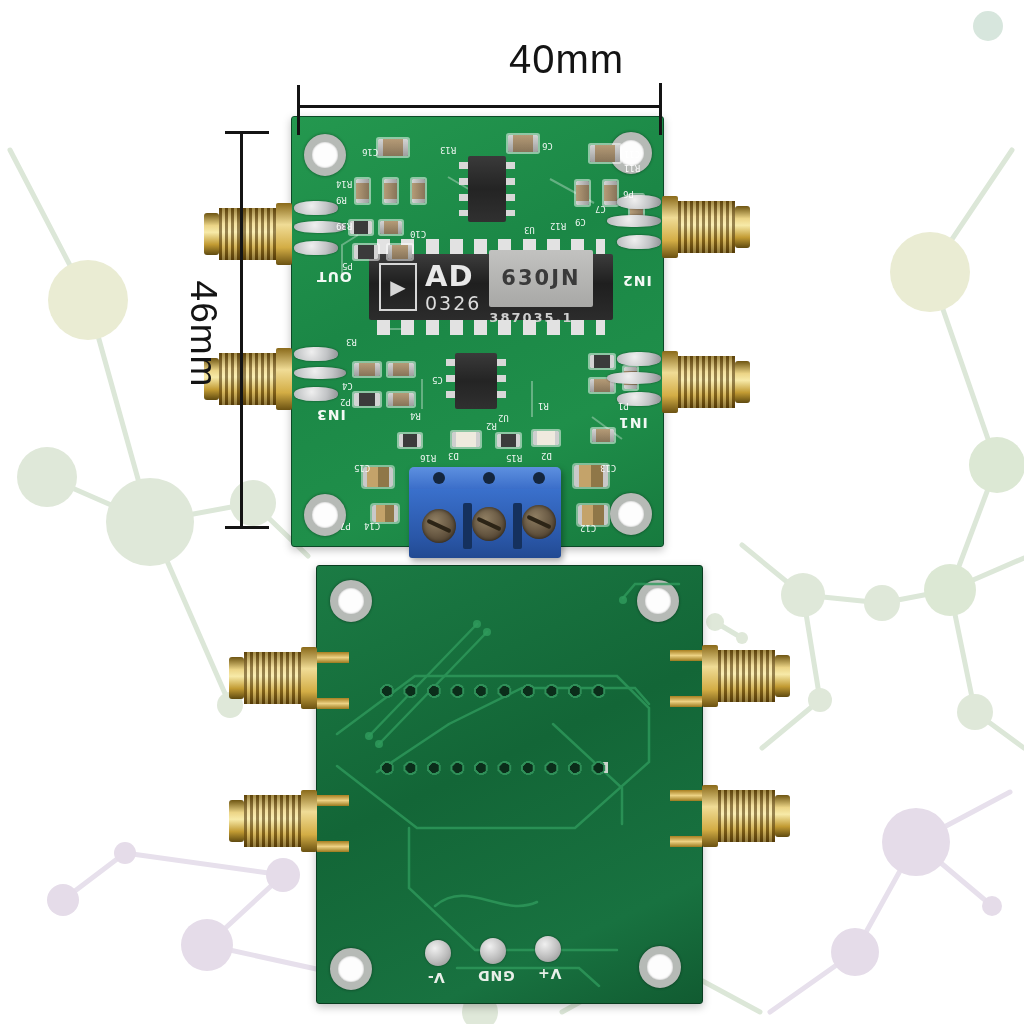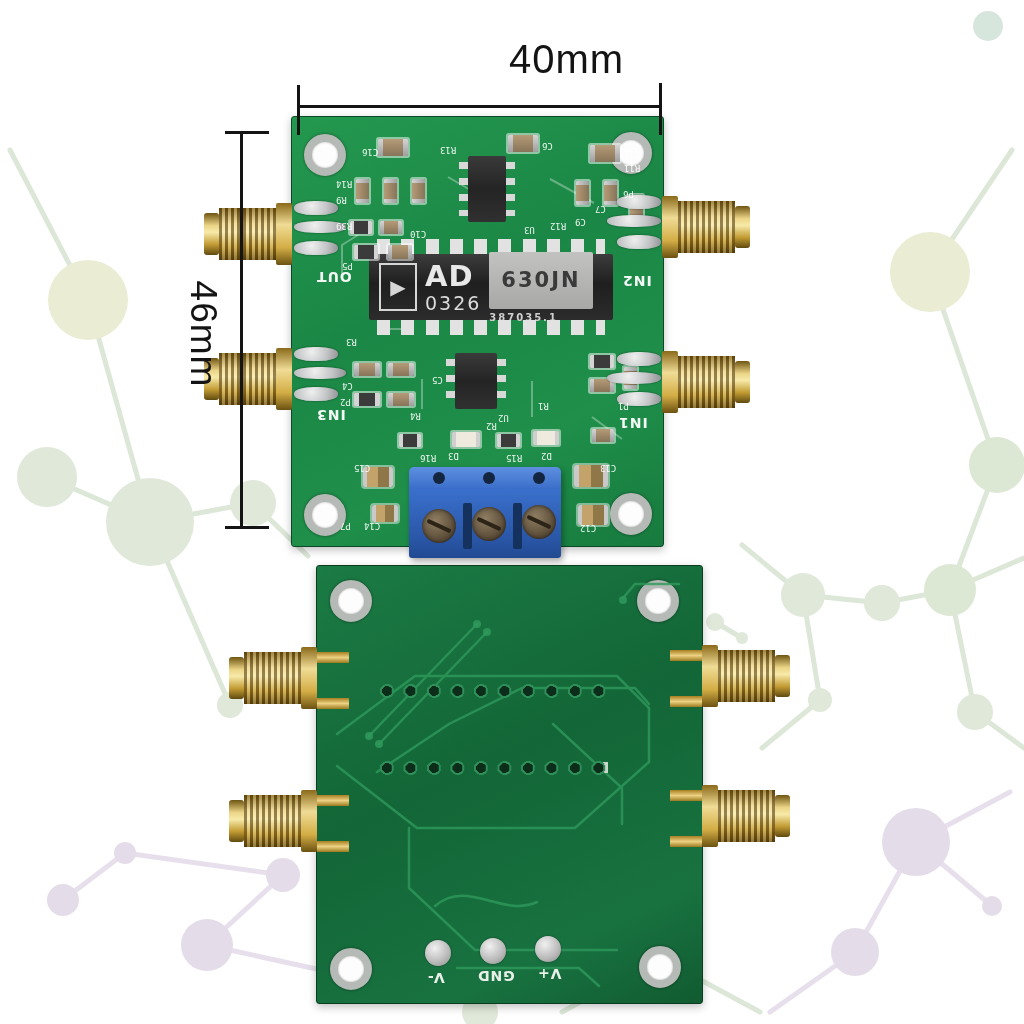--- a/index.html
+++ b/index.html
@@ -43,21 +43,21 @@
     background:linear-gradient(180deg,#3c3c3c,#1f1f1f 45%,#2c2c2c);
     display:flex;align-items:center;padding:0 10px;box-sizing:border-box;gap:8px;
     font-family:"DejaVu Sans",sans-serif;}
   .adlogo{width:34px;height:44px;border:2px solid #d6d6d6;display:flex;align-items:center;
     justify-content:center;color:#d6d6d6;font-size:20px;flex:none;}
   .iccol{display:flex;flex-direction:column;line-height:1;}
   .icbrand{font-size:29px;font-weight:bold;color:#e8e8e8;letter-spacing:1px;}
   .icdate{font-size:19px;color:#dcdcdc;letter-spacing:2px;margin-top:3px;}
   .icpanel{background:linear-gradient(180deg,#c2c2c0,#a8a8a6);color:#3a3a3a;font-weight:bold;
     font-size:21px;letter-spacing:2px;padding:18px 12px;border-radius:2px;}
-  .iclot{font-size:10px;color:#cfcfcf;letter-spacing:2px;margin-top:4px;font-weight:bold;}
+  .iclot{font-size:13px;color:#cfcfcf;letter-spacing:2px;margin-top:4px;font-weight:bold;}
   .soic{position:absolute;z-index:3;}
   .soic .pins-v{position:absolute;top:6px;bottom:6px;width:9px;
     background:repeating-linear-gradient(180deg,#d8d8d8 0 7px,rgba(0,0,0,0) 7px 16px);}
   .soic .body{position:absolute;left:9px;right:9px;top:0;bottom:0;border-radius:2px;
     background:linear-gradient(180deg,#3a3a3a,#242424 50%,#303030);}
   .smd{position:absolute;z-index:3;box-shadow:0 0 0 2px rgba(255,255,255,.5);border-radius:1px;
     background:linear-gradient(90deg,#d4d4d4 0 18%,#b59b77 18% 82%,#d4d4d4 82%),
                linear-gradient(180deg,rgba(255,255,255,.35),rgba(0,0,0,.25));background-blend-mode:multiply;}
   .smd.v{background:linear-gradient(180deg,#d4d4d4 0 18%,#b59b77 18% 82%,#d4d4d4 82%),
                linear-gradient(90deg,rgba(255,255,255,.35),rgba(0,0,0,.25));background-blend-mode:multiply;}

